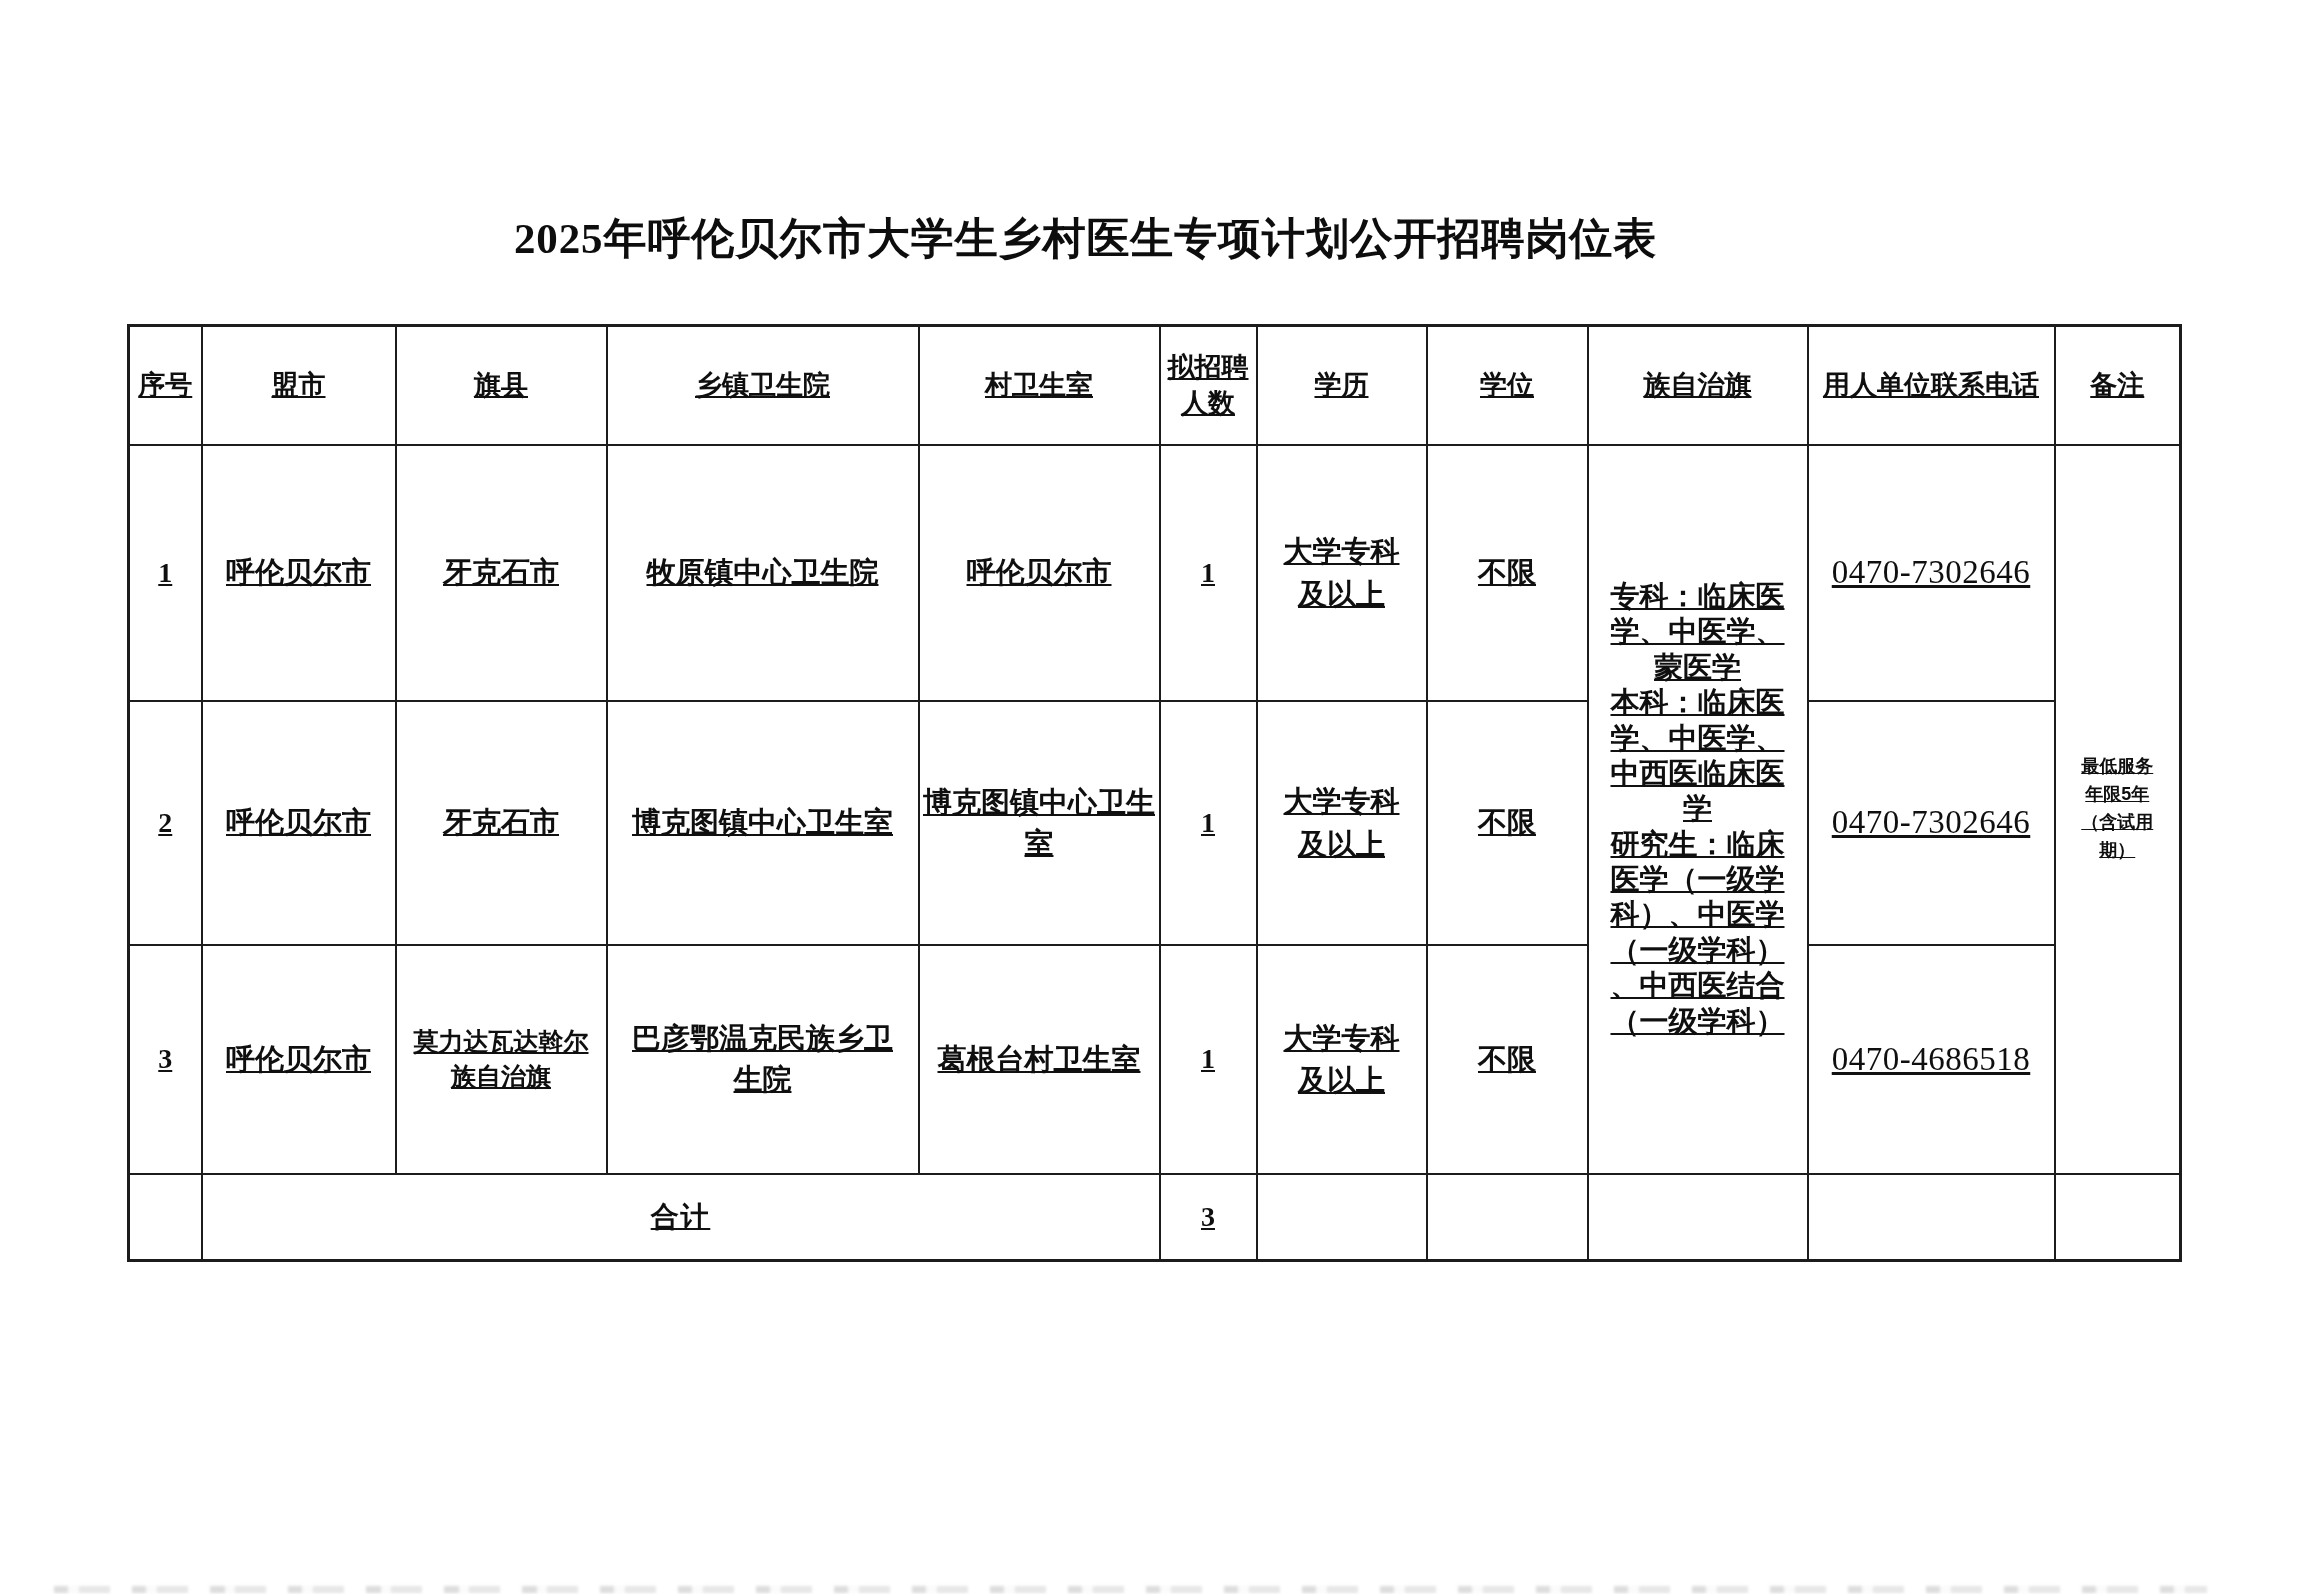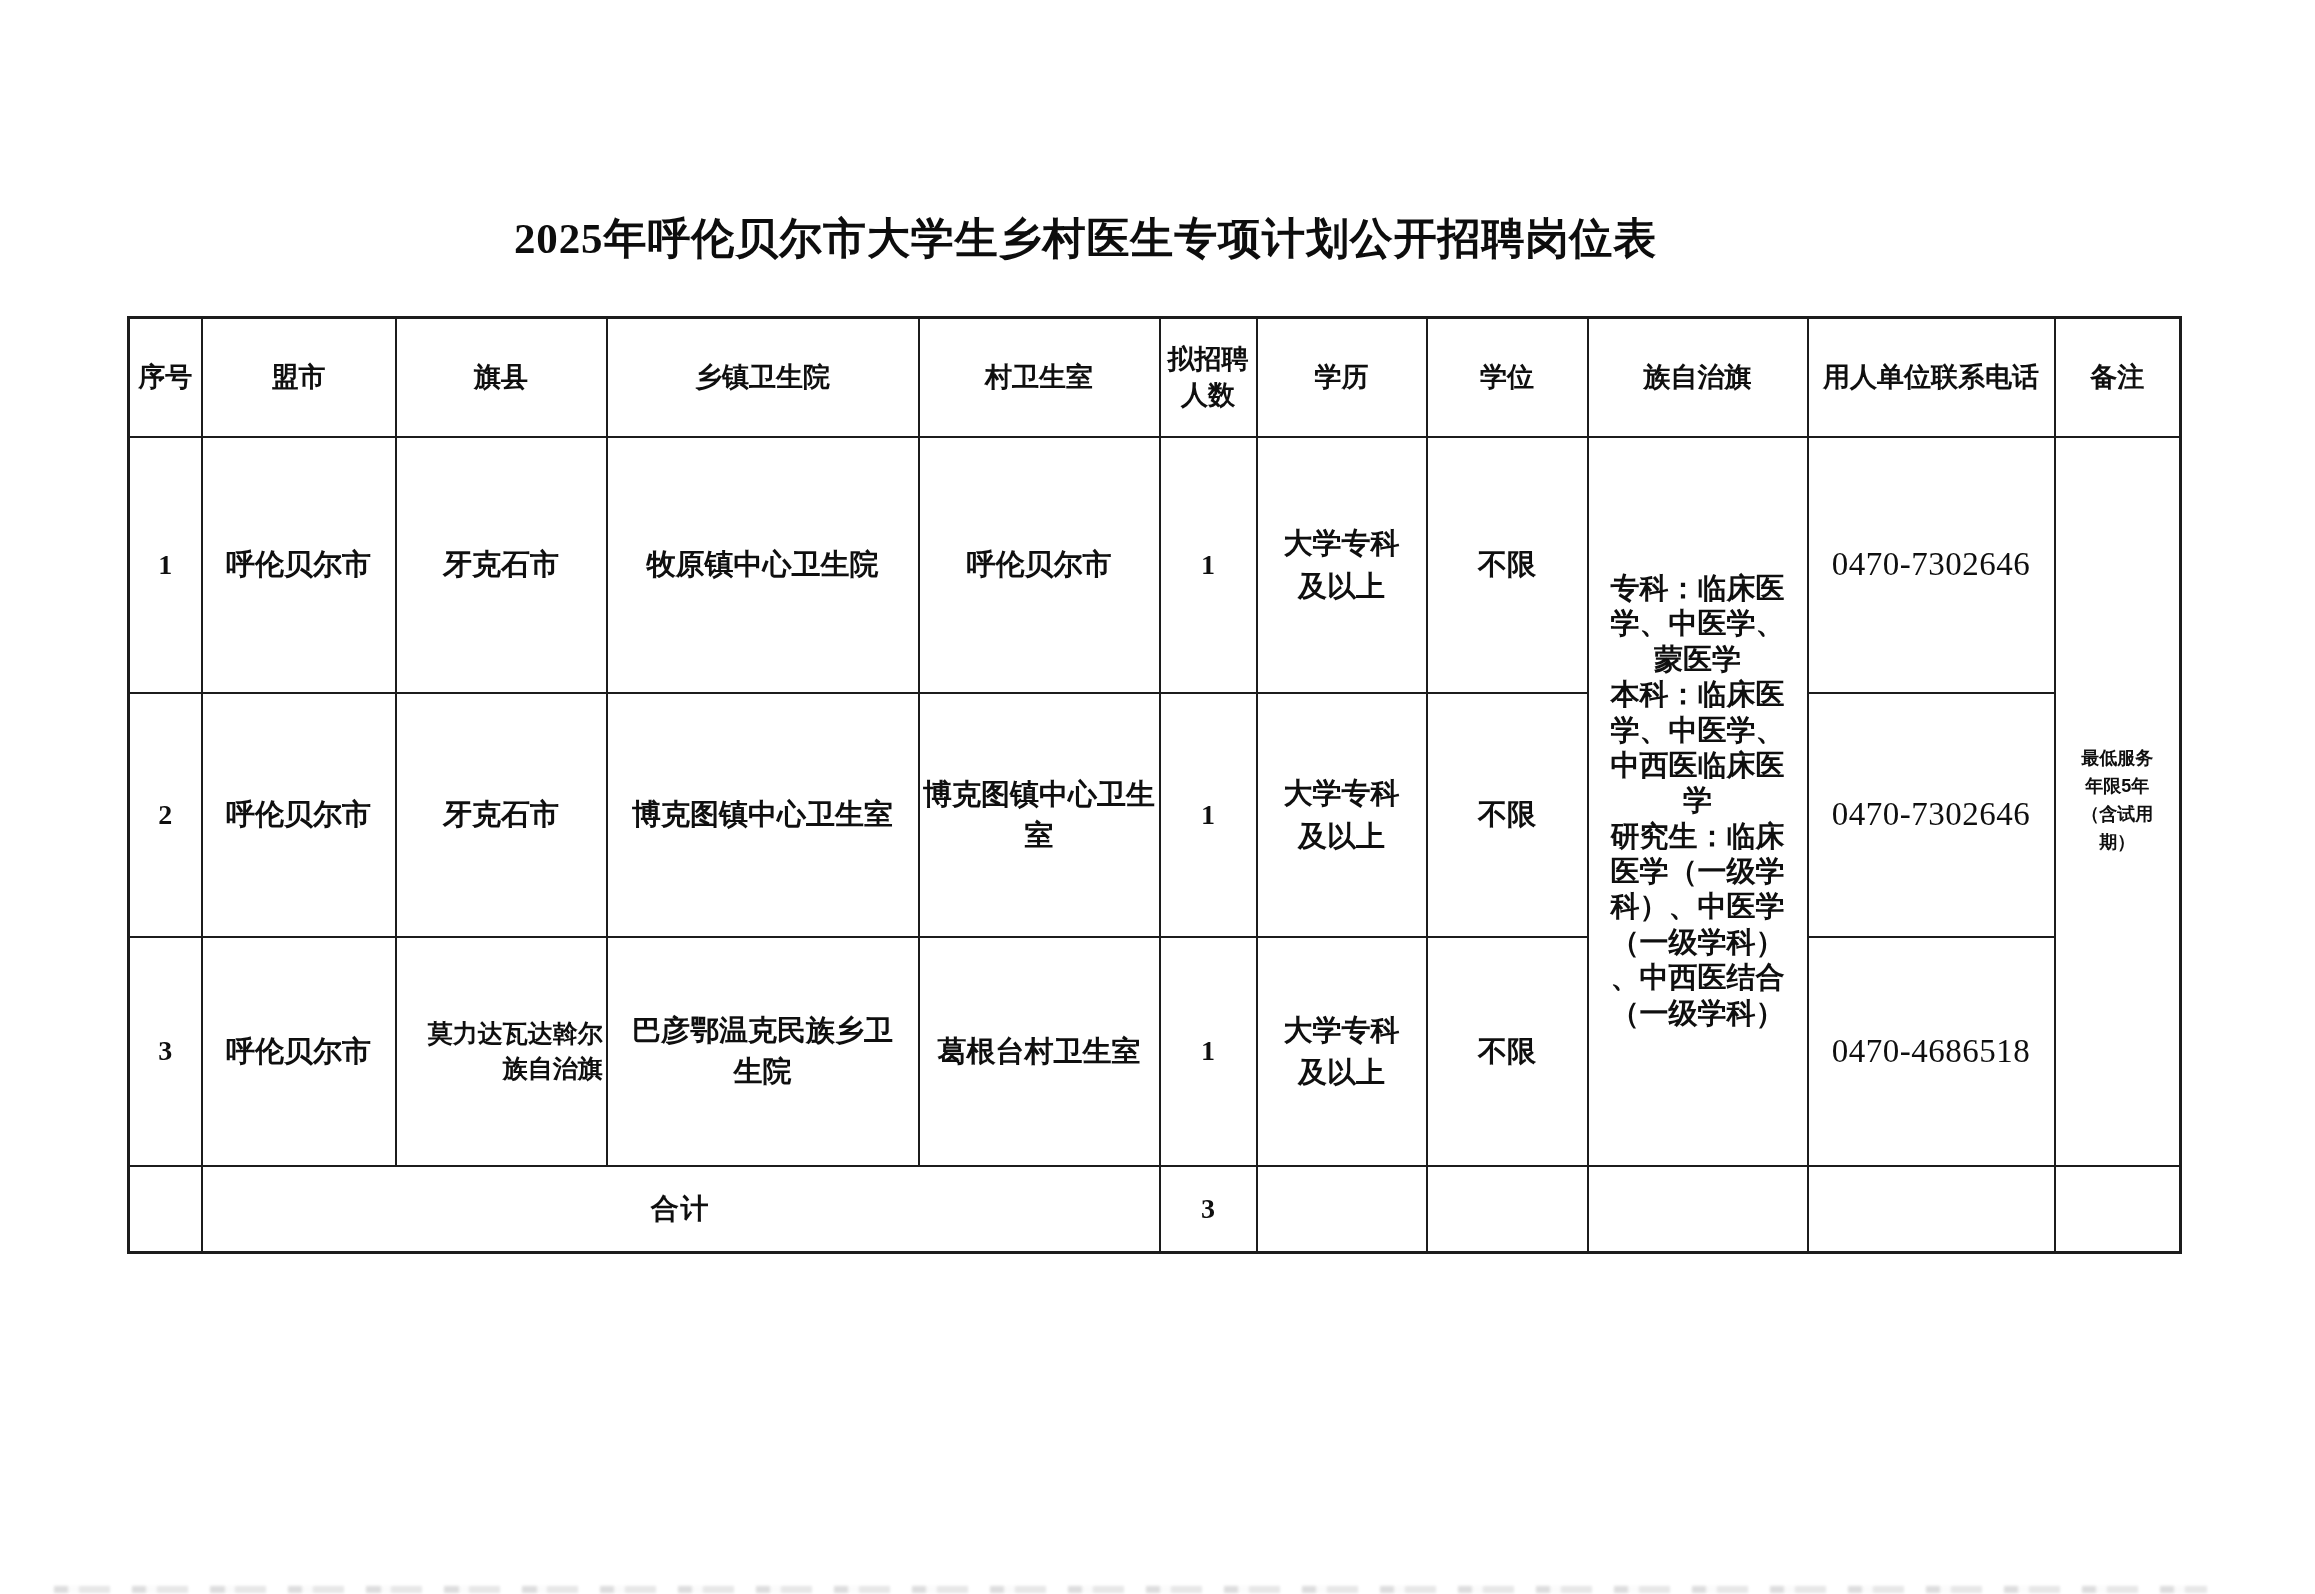--- a/index.html
+++ b/index.html
@@ -25,25 +25,26 @@
     font-size: 43px;
     font-weight: bold;
     letter-spacing: 0.9px;
     color: #0d0d0d;
     font-family: "Liberation Serif", serif;
     white-space: nowrap;
   }
   table.job-table {
     position: absolute;
     left: 127px;
-    top: 316px;
+    top: 324px;
     width: 2051px;
     table-layout: fixed;
     border-collapse: collapse;
     border: 3.6px solid #1c1c1c;
+    text-decoration: underline;
   }
   .job-table th, .job-table td {
     border: 2.7px solid #1c1c1c;
     text-align: center;
     vertical-align: middle;
     padding: 0 2.7px;
     overflow: hidden;
     font-weight: bold;
     color: #0f0f0f;
   }
@@ -65,21 +66,20 @@
   td.cell-phone {
     font-family: "Liberation Serif", serif;
     font-size: 33px;
     font-weight: normal;
     letter-spacing: 0.5px;
     white-space: nowrap;
   }
   td.cell-county-small {
     font-size: 25px;
     line-height: 1.4;
-    text-align: right;
   }
   td.cell-education {
     line-height: 1.45;
   }
   td.cell-major {
     font-size: 29px;
     line-height: 1.22;
   }
   td.cell-remarks {
     font-size: 18px;

